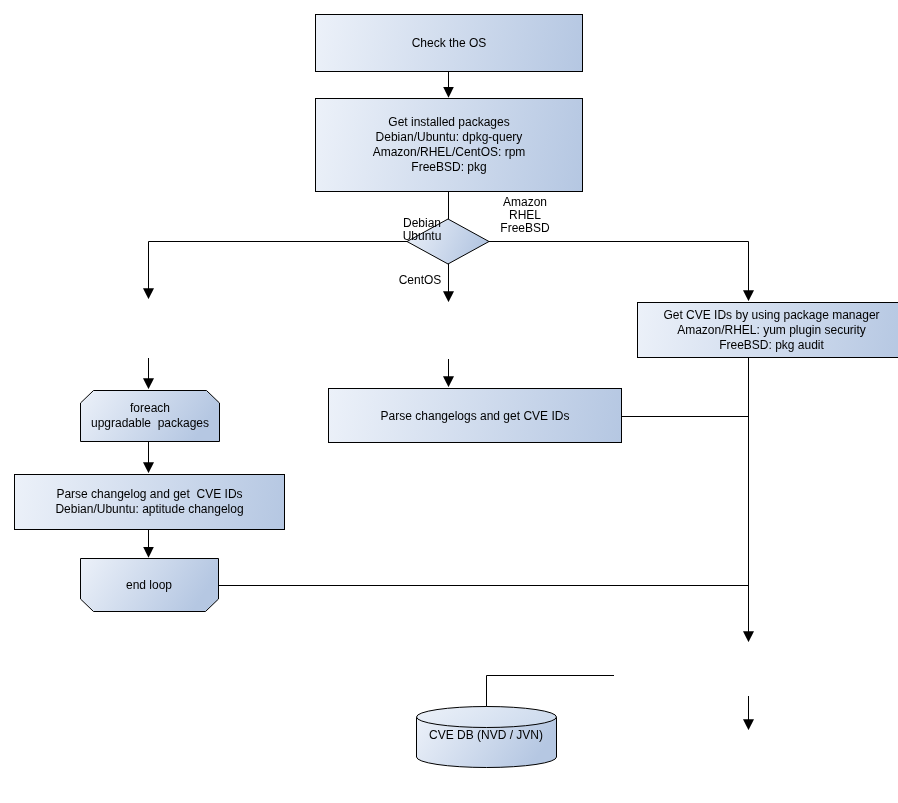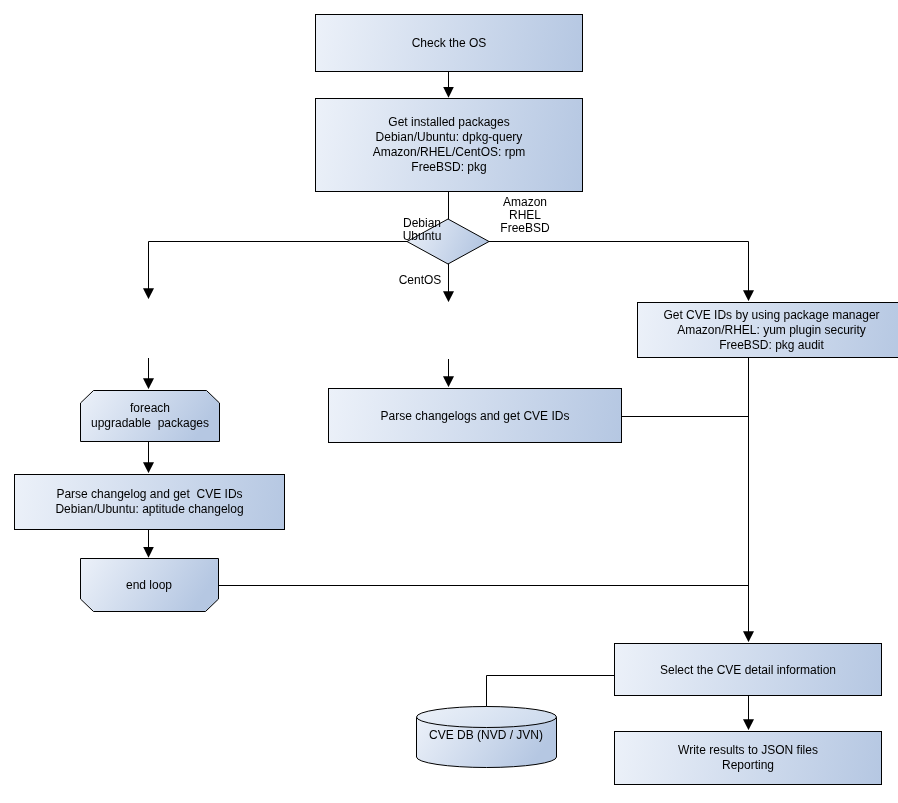--- a/index.html
+++ b/index.html
@@ -134,28 +134,21 @@
   <div class="node" style="left:314px; top:388px; width:294px; height:55px;margin-left:14px;">
     <span class="lbl">Parse changelogs and get CVE IDs</span>
   </div>
 
   <div class="node" style="left:613px; top:302px; width:269px; height:56px;margin-left:24px;">
     <span class="lbl">Get CVE IDs by using package manager
 Amazon/RHEL: yum plugin security
 FreeBSD: pkg audit</span>
   </div>
 
-  <div class="node" style="left:614px; top:643px; width:268px; height:53px;">
-    <span class="lbl">Select the CVE detail information</span>
-  </div>
 
-  <div class="node" style="left:614px; top:731px; width:268px; height:54px;">
-    <span class="lbl">Write results to JSON files
-Reporting</span>
-  </div>
 
   <span class="free-lbl" style="left:150px; top:416px; line-height:15px;">foreach
 upgradable  packages</span>
 
   <span class="free-lbl" style="left:149px; top:585px; line-height:15px;">end loop</span>
 
   <span class="free-lbl" style="left:486px; top:735px; line-height:15px;">CVE DB (NVD / JVN)</span>
 
   <span class="free-lbl" style="left:374px; top:230px;margin-left:48px;">Debian
 Ubuntu</span>

